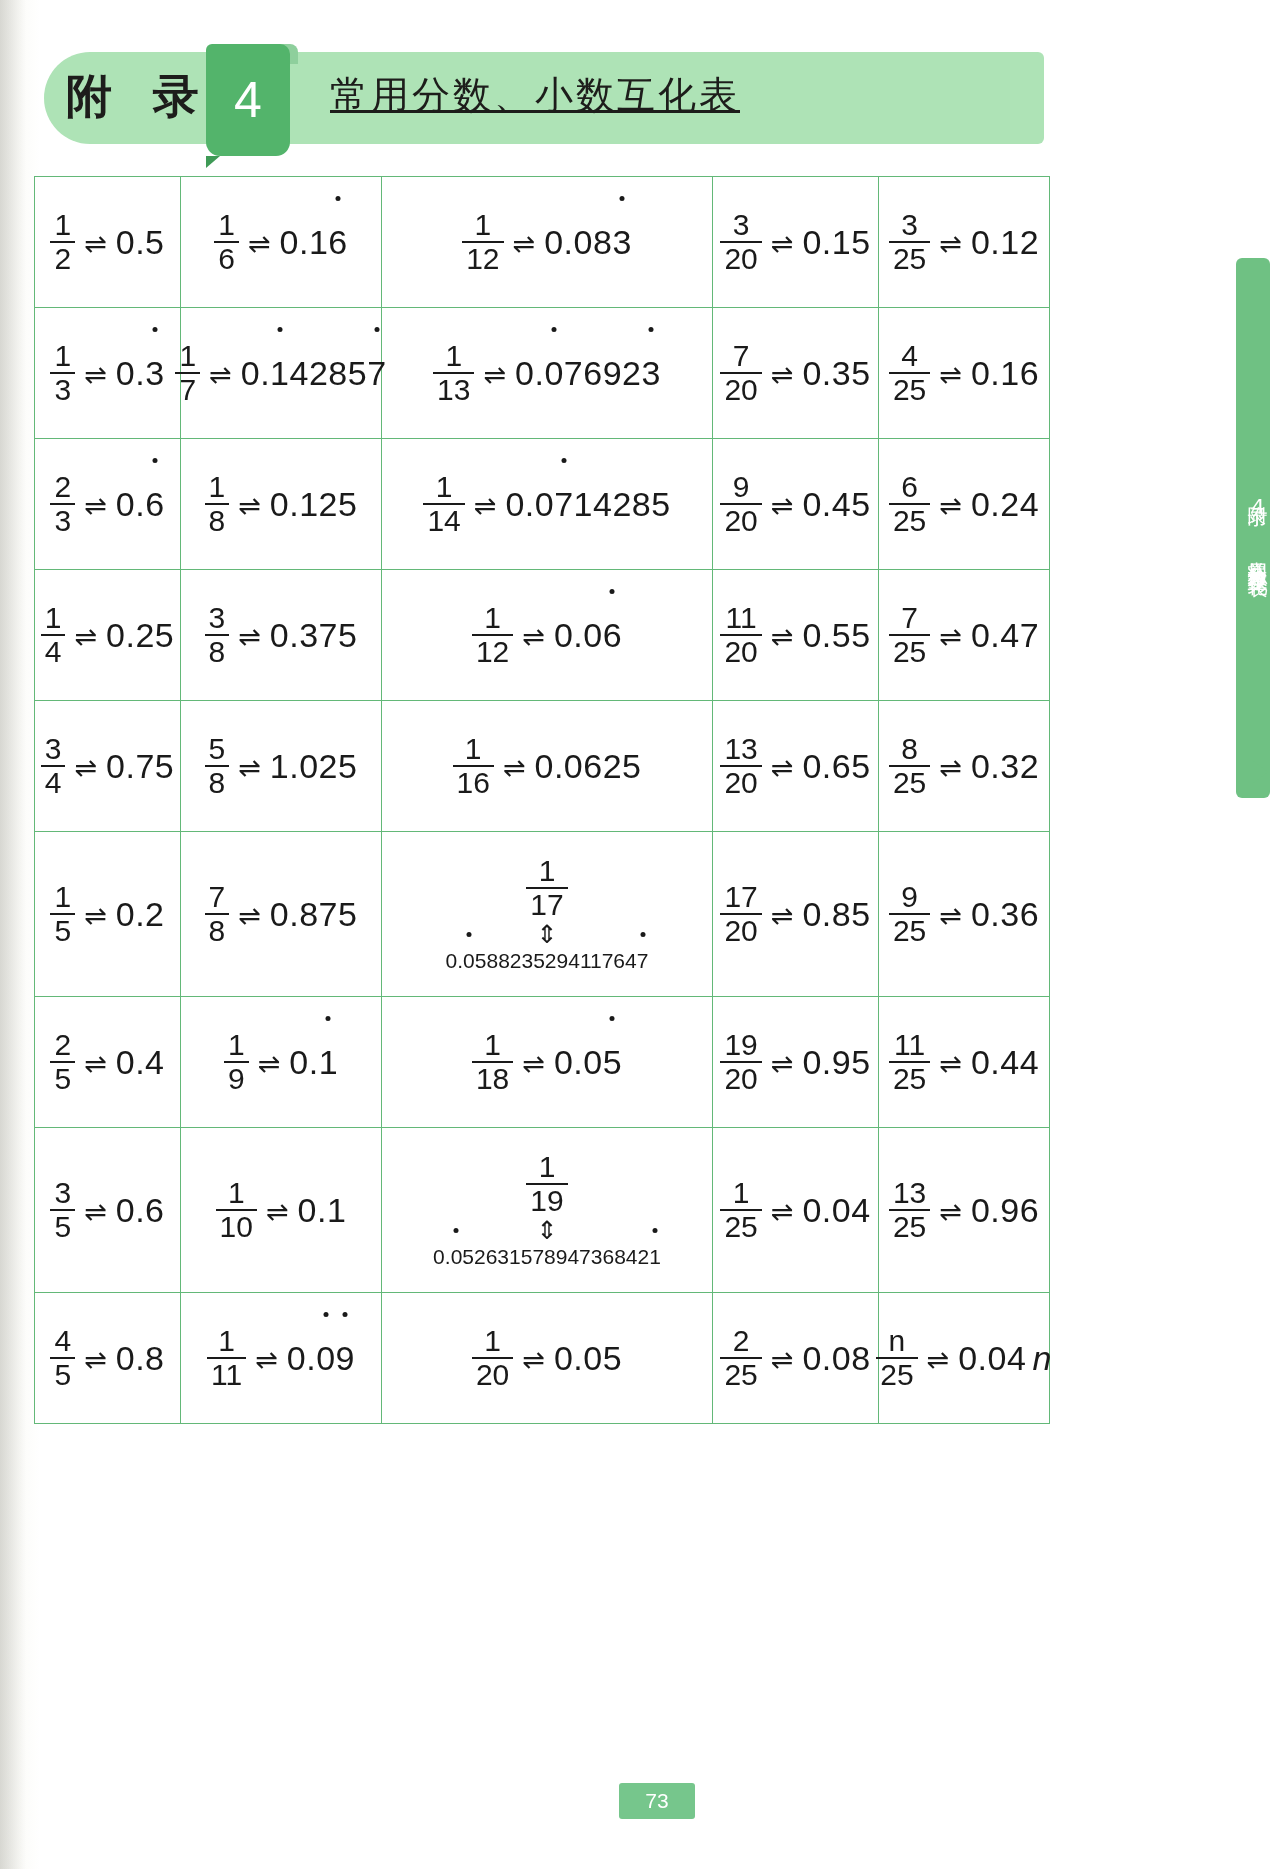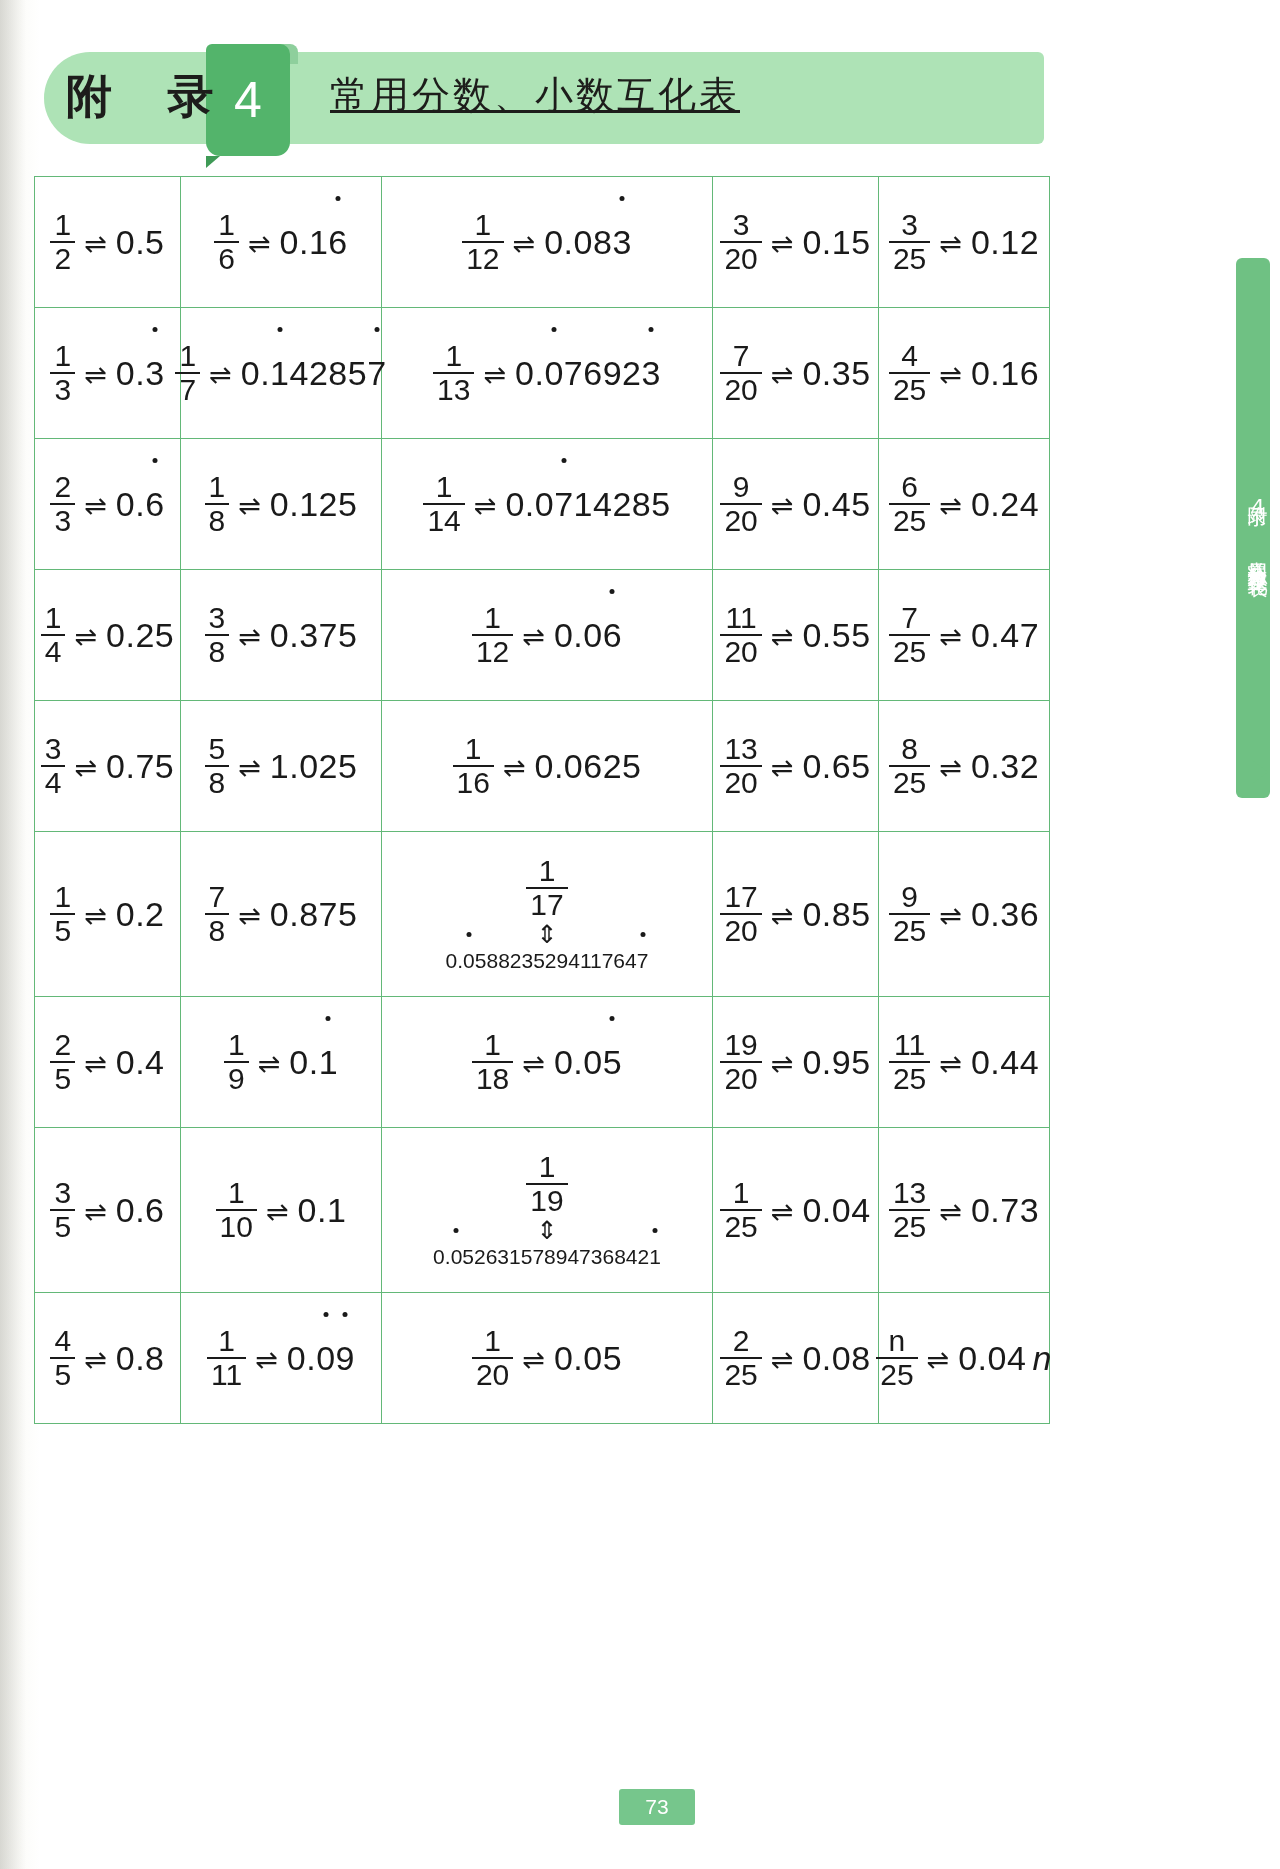--- a/index.html
+++ b/index.html
@@ -38,21 +38,21 @@
     border-left:14px solid #3f9a56;
     border-bottom:12px solid transparent;
   }
   .banner-tab-notch{
     position:absolute;left:276px;top:44px;width:22px;height:20px;
     background:#8ecf9c;border-radius:0 8px 0 0;
   }
   .appendix-word{
     position:absolute;left:66px;top:66px;
     font-size:46px;letter-spacing:14px;color:#1d1d1b;
-    font-family:Liberation Mono, monospace;font-weight:700;
+    font-family:Liberation Sans, sans-serif;font-weight:700;
   }
   .appendix-num{
     position:absolute;left:206px;top:44px;width:84px;height:112px;
     display:flex;align-items:center;justify-content:center;
     color:#ffffff;font-size:50px;font-weight:400;
     font-family:"Liberation Sans",sans-serif;
   }
   .banner-title{
     position:absolute;left:330px;top:70px;
     font-size:38px;color:#1d1d1b;letter-spacing:3px;
@@ -125,21 +125,21 @@
   .od{position:relative;display:inline-block;}
   .od::before{
     content:"";position:absolute;left:50%;top:-0.78em;
     transform:translateX(-50%);
     width:5px;height:5px;border-radius:50%;background:#1a1a1a;
   }
   .var{font-style:italic;padding-left:6px;}
 
   
   .footer{
-    position:absolute;left:0;right:0;bottom:44px;
+    position:absolute;left:0;right:0;bottom:50px;
     display:flex;align-items:center;justify-content:center;margin-left:34px;
   }
   .pagebox{
     background:#76c68c;color:#ffffff;
     width:76px;height:36px;border-radius:3px;
     display:flex;align-items:center;justify-content:center;
     font-size:21px;font-family:"Liberation Sans",sans-serif;
   }
 </style>
 </head>
@@ -566,21 +566,21 @@
             <span class="dec"><span>0.04</span></span>
           </div>
         </td>
         <td class="c5">
           <div class="eq">
             <span class="frac">
               <span class="num">13</span>
               <span class="den">25</span>
             </span>
             <span class="arrow">⇌</span>
-            <span class="dec"><span>0.73</span></span>
+            <span class="dec"><span>0.96</span></span>
           </div>
         </td>
       </tr>
       <tr>
         <td class="c1">
           <div class="eq">
             <span class="frac">
               <span class="num">4</span>
               <span class="den">5</span>
             </span>

